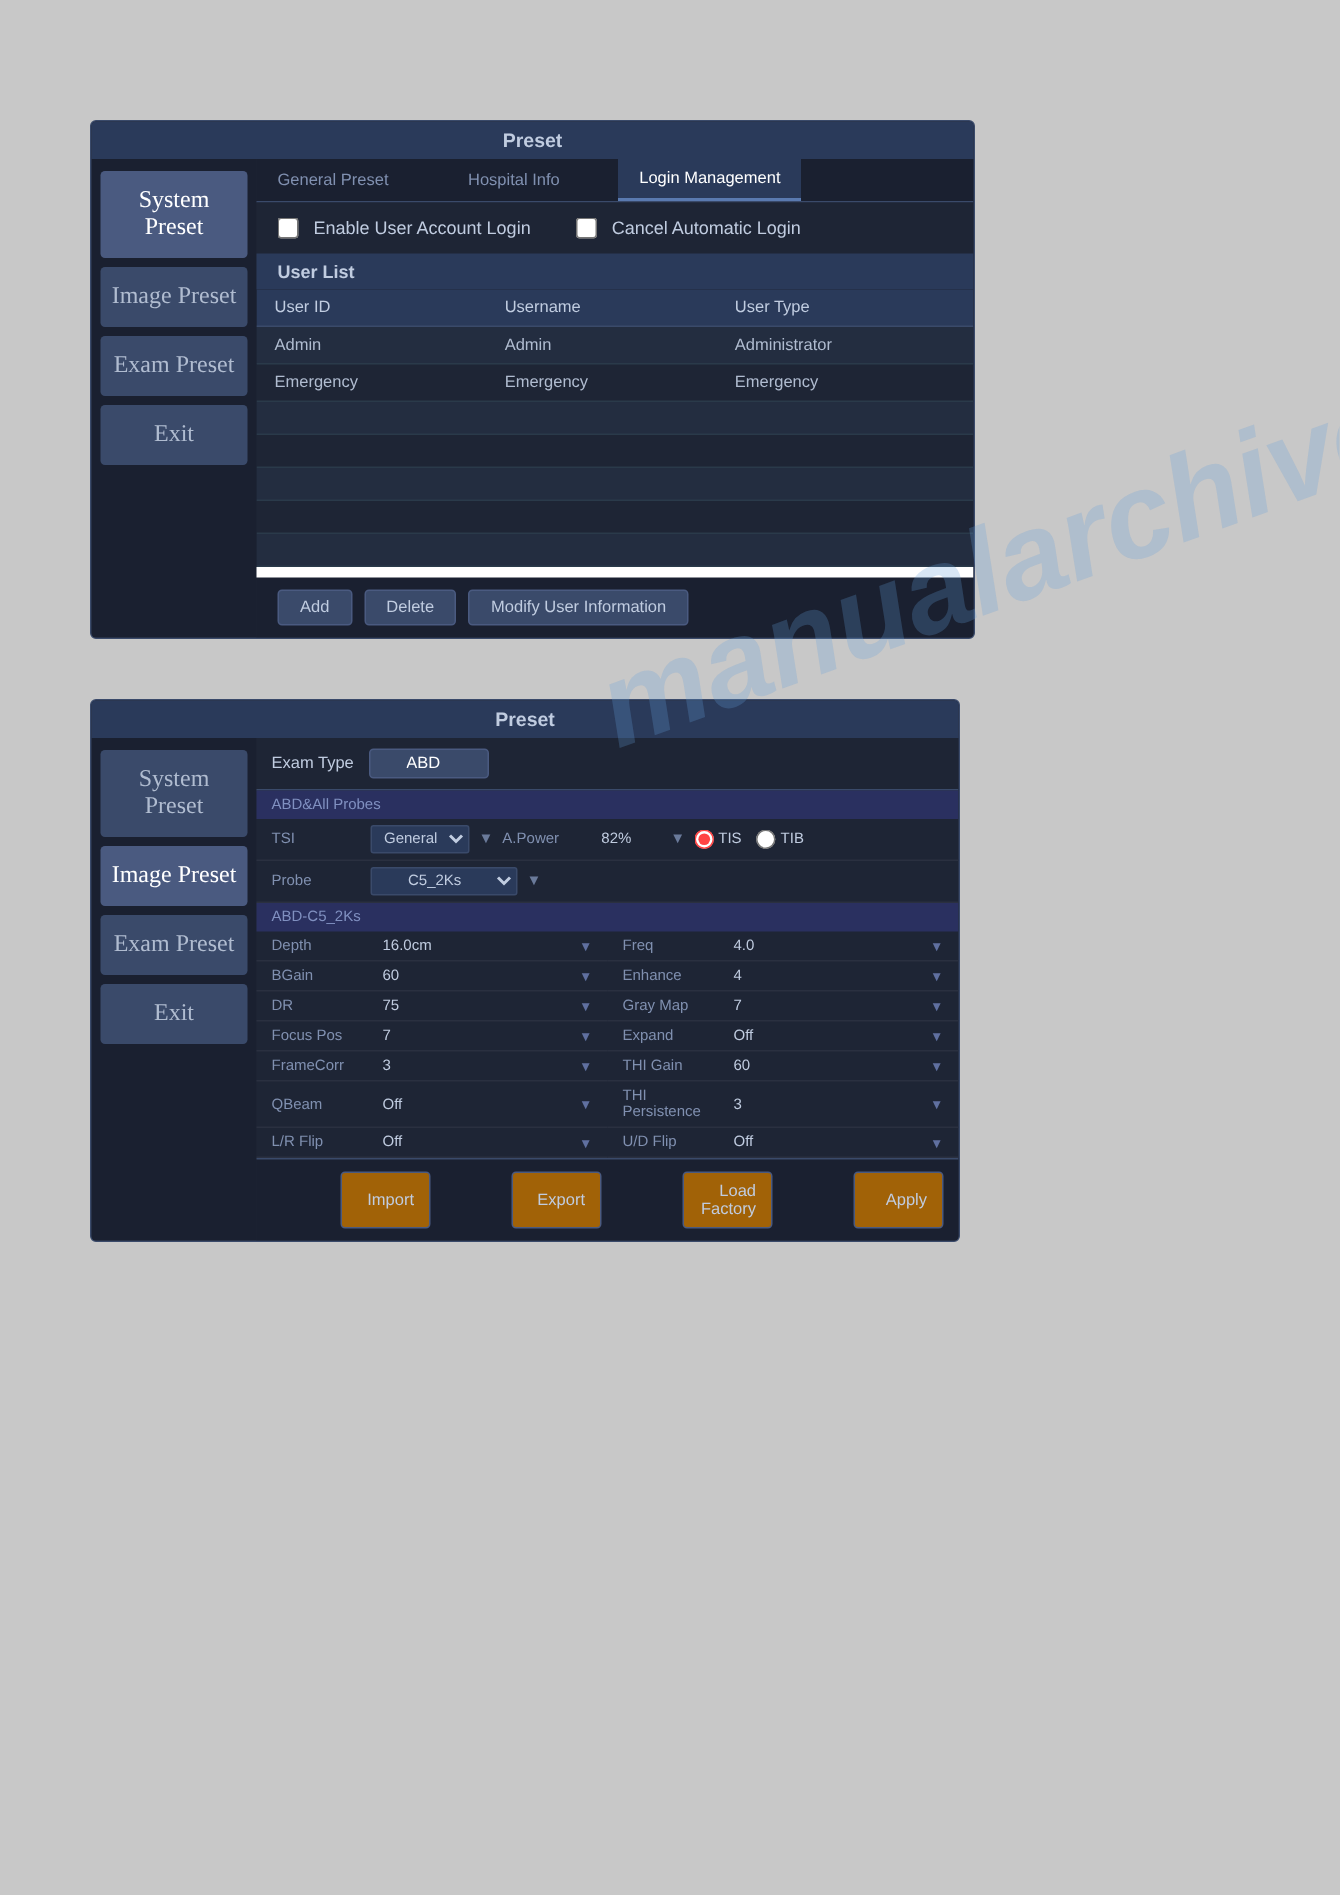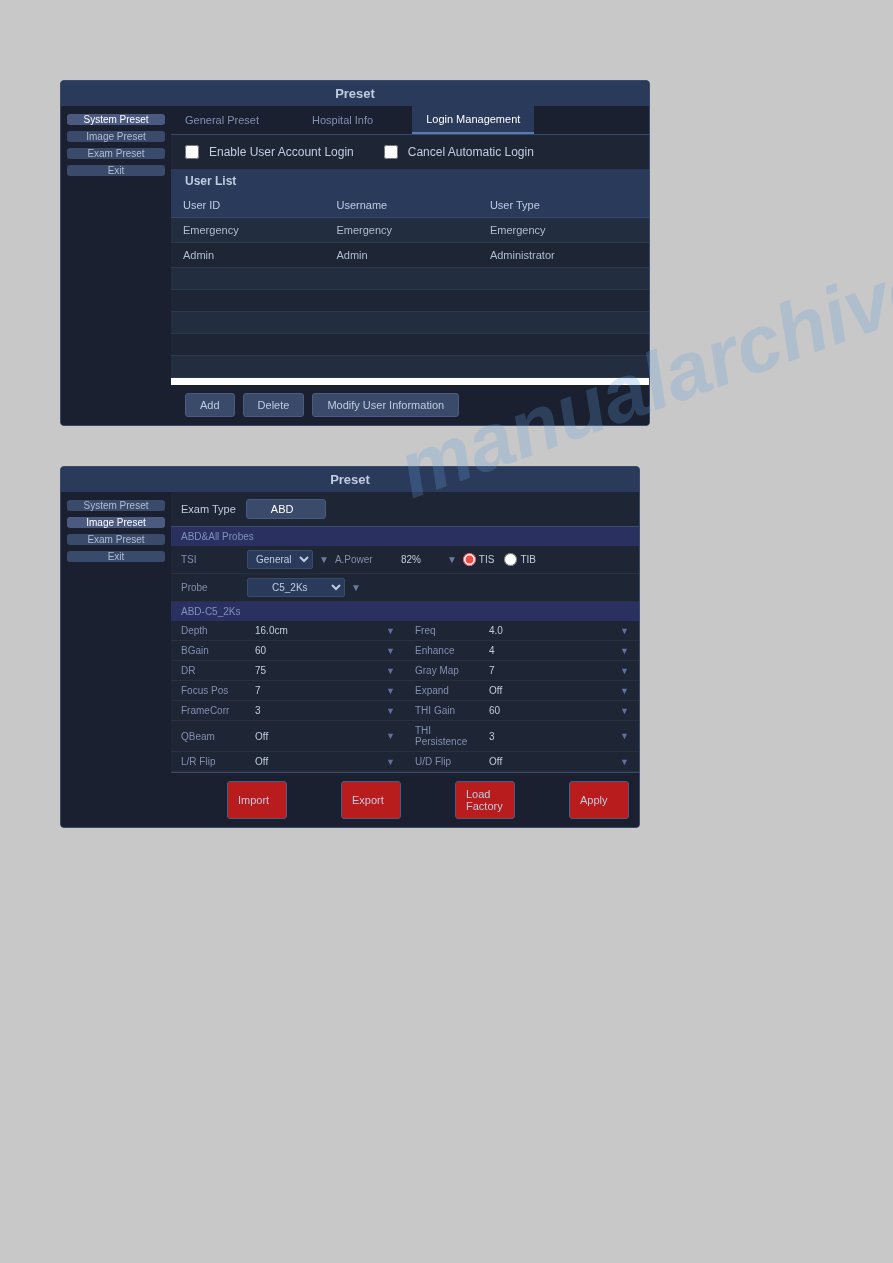--- a/index.html
+++ b/index.html
@@ -65,25 +65,26 @@
       flex-direction: column;
       padding: 8px 6px;
       gap: 6px;
     }
 
     .sidebar-btn {
       background: #3a4a6a;
       color: #b0bcd0;
       border: none;
       border-radius: 3px;
-      padding: 0 4px;
+      padding: 11px 4px;
       cursor: pointer;
-      font-size: 10px;
+      font-size: 16px;
       text-align: center;
       width: 100%;
+      font-family: Liberation Serif, serif;
     }
 
     .sidebar-btn.active {
       background: #4a5a80;
       color: #ffffff;
     }
 
     
     .dialog1 {
       width: 590px;
@@ -372,28 +373,28 @@
     .bottom-bar {
       display: flex;
       background: #1a2030;
       border-top: 1px solid #3a4a6a;
       padding: 8px 10px;
       gap: 8px;
     }
 
     .bottom-btn {
       flex: 1;
-      background: #b91c1c;
+      background: #a16207;
       color: #c0cce0;
       border: 1px solid #4a5a80;
       border-radius: 3px;
       padding: 6px 10px;
       cursor: pointer;
       font-size: 11px;
-      text-align: left;
+      text-align: right;
       margin-left: 46px;
     }
 
     .tsi-row {
       display: flex;
       align-items: center;
       gap: 6px;
       padding: 4px 10px;
       border-bottom: 1px solid #2a3040;
     }
@@ -437,28 +438,28 @@
           <table class="user-table">
             <thead>
               <tr>
                 <th>User ID</th>
                 <th>Username</th>
                 <th>User Type</th>
               </tr>
             </thead>
             <tbody>
               <tr>
+                <td>Admin</td>
+                <td>Admin</td>
+                <td>Administrator</td>
+              </tr>
+              <tr>
                 <td>Emergency</td>
                 <td>Emergency</td>
                 <td>Emergency</td>
-              </tr>
-              <tr>
-                <td>Admin</td>
-                <td>Admin</td>
-                <td>Administrator</td>
               </tr>
               <tr class="table-empty-rows">
                   <td></td>
                   <td></td>
                   <td></td>
                 </tr>
               <tr class="table-empty-rows">
                   <td></td>
                   <td></td>
                   <td></td>

